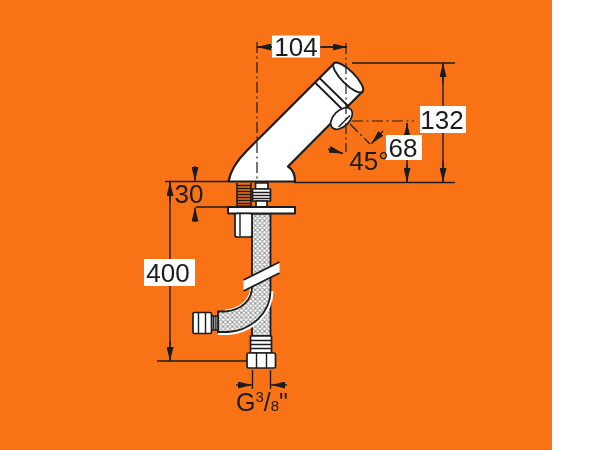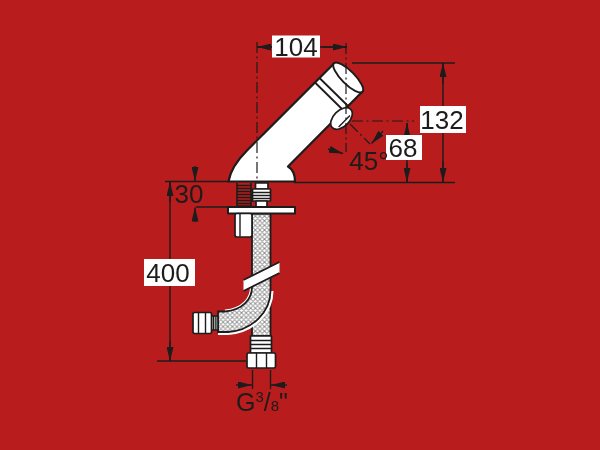--- a/index.html
+++ b/index.html
@@ -1,17 +1,17 @@
 <!DOCTYPE html>
 <html><head>
 <meta charset="utf-8">
 <style>
   html,body{margin:0;padding:0;background:#fff;}
   .canvas{
-    position:relative;width:600px;height:450px;background:#b91c1c;
+    position:relative;width:552px;height:450px;background:#f97316;
     font-family:"Liberation Sans", sans-serif;overflow:hidden;
   }
   svg{display:block;}
   .dim-text{
     font-family:"Liberation Sans", sans-serif;
     font-size:26px;fill:#1c1c1c;text-anchor:middle;
   }
   .thread-text{
     font-family:"Liberation Sans", sans-serif;
     font-size:25px;fill:#1c1c1c;

